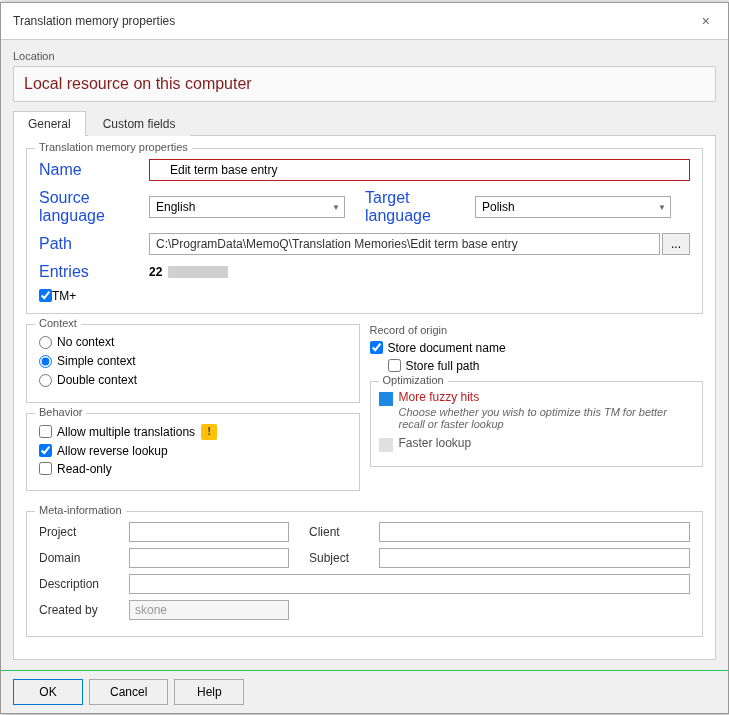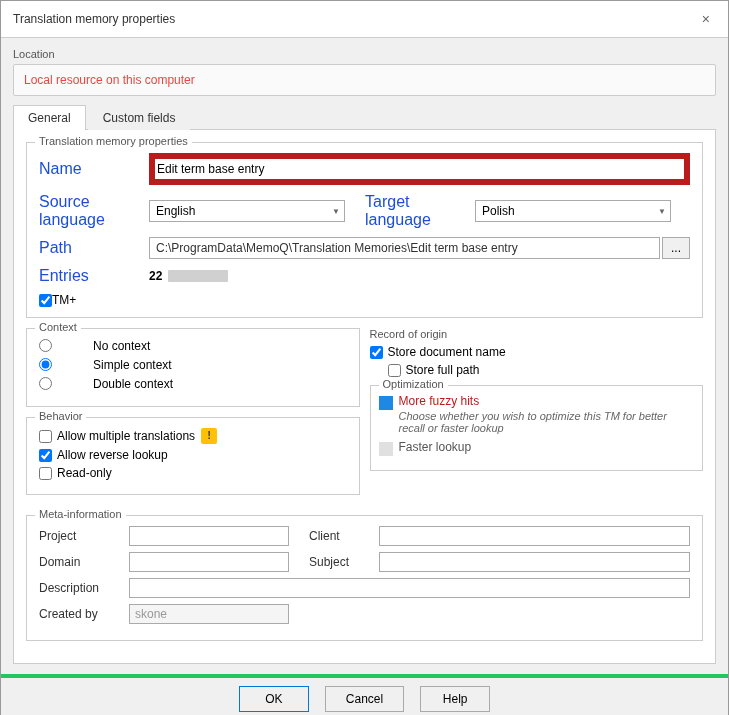--- a/index.html
+++ b/index.html
@@ -47,22 +47,22 @@
       margin-bottom: 4px;
     }
     .location-box {
       border: 1px solid #ccc;
       background: #fafafa;
       padding: 8px 10px;
       margin-bottom: 8px;
       border-radius: 2px;
     }
     .location-value {
-      color: #ef4444;
-      font-size: 12px;
+      color: #7f1d1d;
+      font-size: 16px;
     }
     .tabs {
       display: flex;
       border-bottom: 1px solid #ccc;
       margin-bottom: 0;
     }
     .tab {
       padding: 5px 14px;
       border: 1px solid transparent;
       border-bottom: none;
@@ -106,22 +106,22 @@
       align-items: center;
       margin-bottom: 8px;
     }
     .form-label {
       width: 110px;
       font-size: 16px;
       color: #1d4ed8;
       flex-shrink: 0;
     }
     .text-input {
-      border: 6px solid #b91c1c;
-      padding: 3px 2px;
+      border: 1px solid #b91c1c;
+      padding: 3px 20px;
       font-size: 12px;
       background: #fff;
       outline: none;
     }
     .name-input {
       flex: 1;
     }
     .select-input {
       border: 1px solid #aaa;
       padding: 3px 22px 3px 6px;
@@ -197,23 +197,22 @@
       margin-bottom: 10px;
     }
     .col-left {
       flex: 1;
     }
     .col-right {
       flex: 1;
     }
     .radio-row {
       display: flex;
-      align-items: flex-start;
+      align-items: flex-end;
       margin-bottom: 5px;
-      gap: 36px;
     }
     .radio-row input[type="radio"] {
       margin-right: 5px;
       cursor: pointer;
     }
     .warning-icon {
       display: inline-block;
       width: 16px;
       height: 16px;
       background: #ffc107;
@@ -322,24 +321,24 @@
       flex: 1;
     }
     .desc-input {
       border: 1px solid #aaa;
       padding: 2px 5px;
       font-size: 12px;
       flex: 1;
     }
     .footer {
       display: flex;
-      justify-content: center;
+      justify-content: flex-start;
       padding: 8px 12px;
-      gap: 16px;
-      border-top: 4px solid #22c55e;
+      gap: 6px;
+      border-top: 1px solid #22c55e;
       background: #f0f0f0;
     }
     .footer-btn {
       padding: 5px 20px;
       font-size: 12px;
       border: 1px solid #aaa;
       background: #f0f0f0;
       cursor: pointer;
       min-width: 70px;
     }

